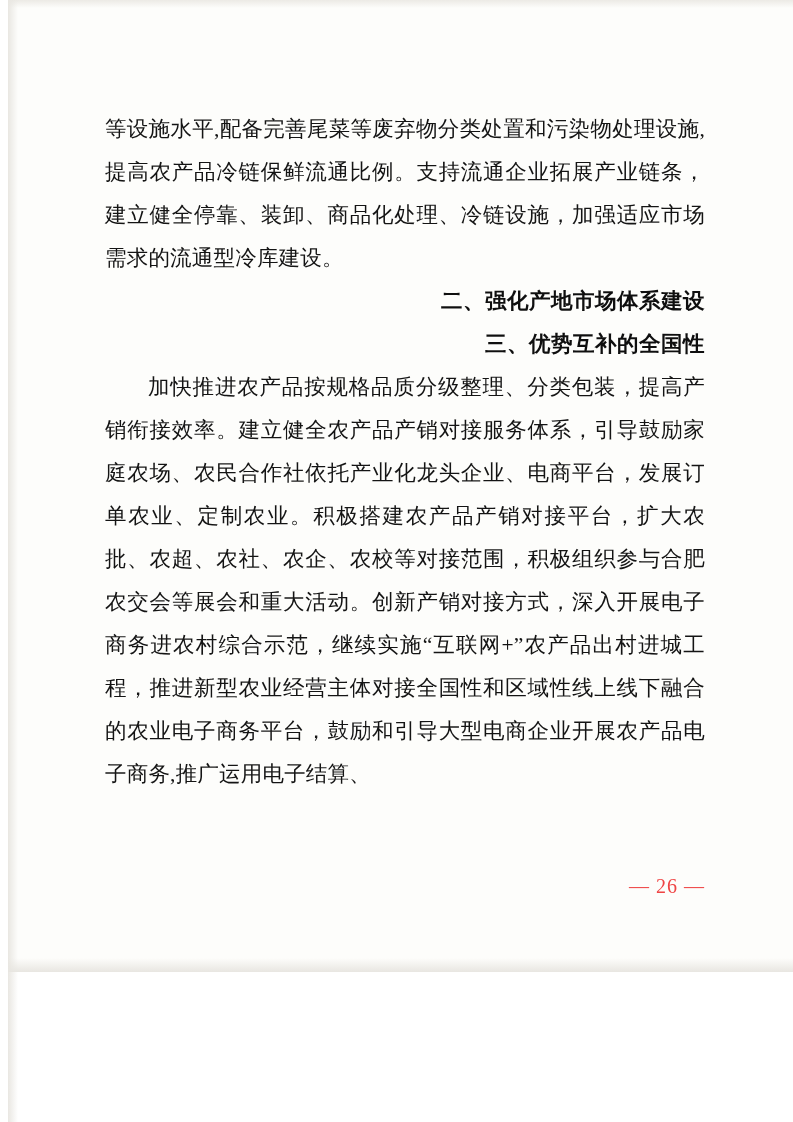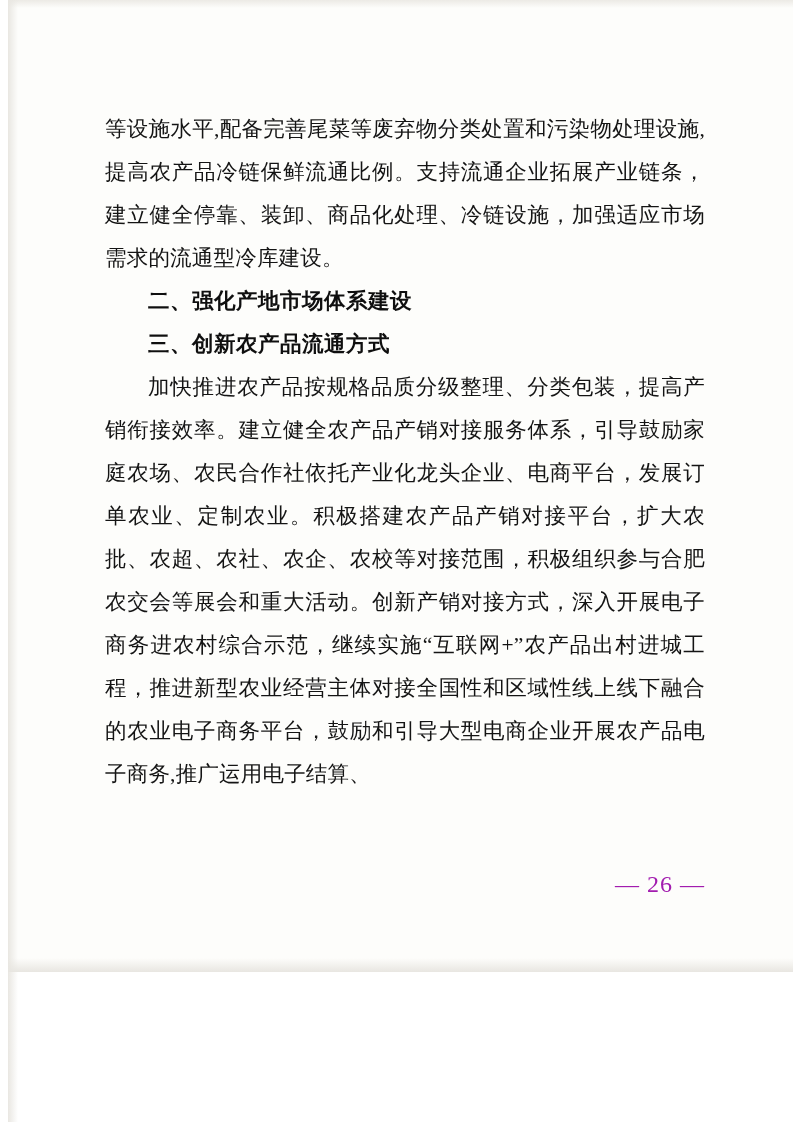--- a/index.html
+++ b/index.html
@@ -46,28 +46,29 @@
   }
   h2.section-head {
     margin: 0;
     font-size: 21.5px;
     line-height: 43px;
     font-weight: bold;
     text-indent: 43px;
     letter-spacing: 0.5px;
     color: #0f0f0f;
     font-family: "Liberation Sans", "DejaVu Sans", sans-serif;
+    text-align: right;
   }
   .page-number {
     position: absolute;
     right: 96px;
     bottom: 74px;
-    font-size: 24px;
+    font-size: 20px;
     letter-spacing: 1px;
-    color: #a21caf;
+    color: #ef4444;
   }
   
   .edge-left {
     position: absolute;
     left: 0; top: 0;
     width: 10px; height: 1122px;
     background: linear-gradient(to right, #e9e7e2, rgba(255,255,255,0));
     pointer-events: none;
   }
   .edge-top {
@@ -101,19 +102,19 @@
   <div class="edge-right"></div>
   <div class="edge-bottom"></div>
 
   <div class="content">
 
     <p class="body-para first-para">等设施水平,配备完善尾菜等废弃物分类处置和污染物处理设施,提高农产品冷链保鲜流通比例。支持流通企业拓展产业链条，建立健全停靠、装卸、商品化处理、冷链设施，加强适应市场需求的流通型冷库建设。</p>
 
     <h2 class="section-head">二、强化产地市场体系建设</h2>
 
 
-    <h2 class="section-head">三、创新农产品流通方式</h2>
+    <h2 class="section-head">三、优势互补的全国性</h2>
 
     <p class="body-para">加快推进农产品按规格品质分级整理、分类包装，提高产销衔接效率。建立健全农产品产销对接服务体系，引导鼓励家庭农场、农民合作社依托产业化龙头企业、电商平台，发展订单农业、定制农业。积极搭建农产品产销对接平台，扩大农批、农超、农社、农企、农校等对接范围，积极组织参与合肥农交会等展会和重大活动。创新产销对接方式，深入开展电子商务进农村综合示范，继续实施“互联网+”农产品出村进城工程，推进新型农业经营主体对接全国性和区域性线上线下融合的农业电子商务平台，鼓励和引导大型电商企业开展农产品电子商务,推广运用电子结算、</p>
   </div>
 
   <div class="page-number">— 26 —</div>
 </div>
 
 </body></html>

